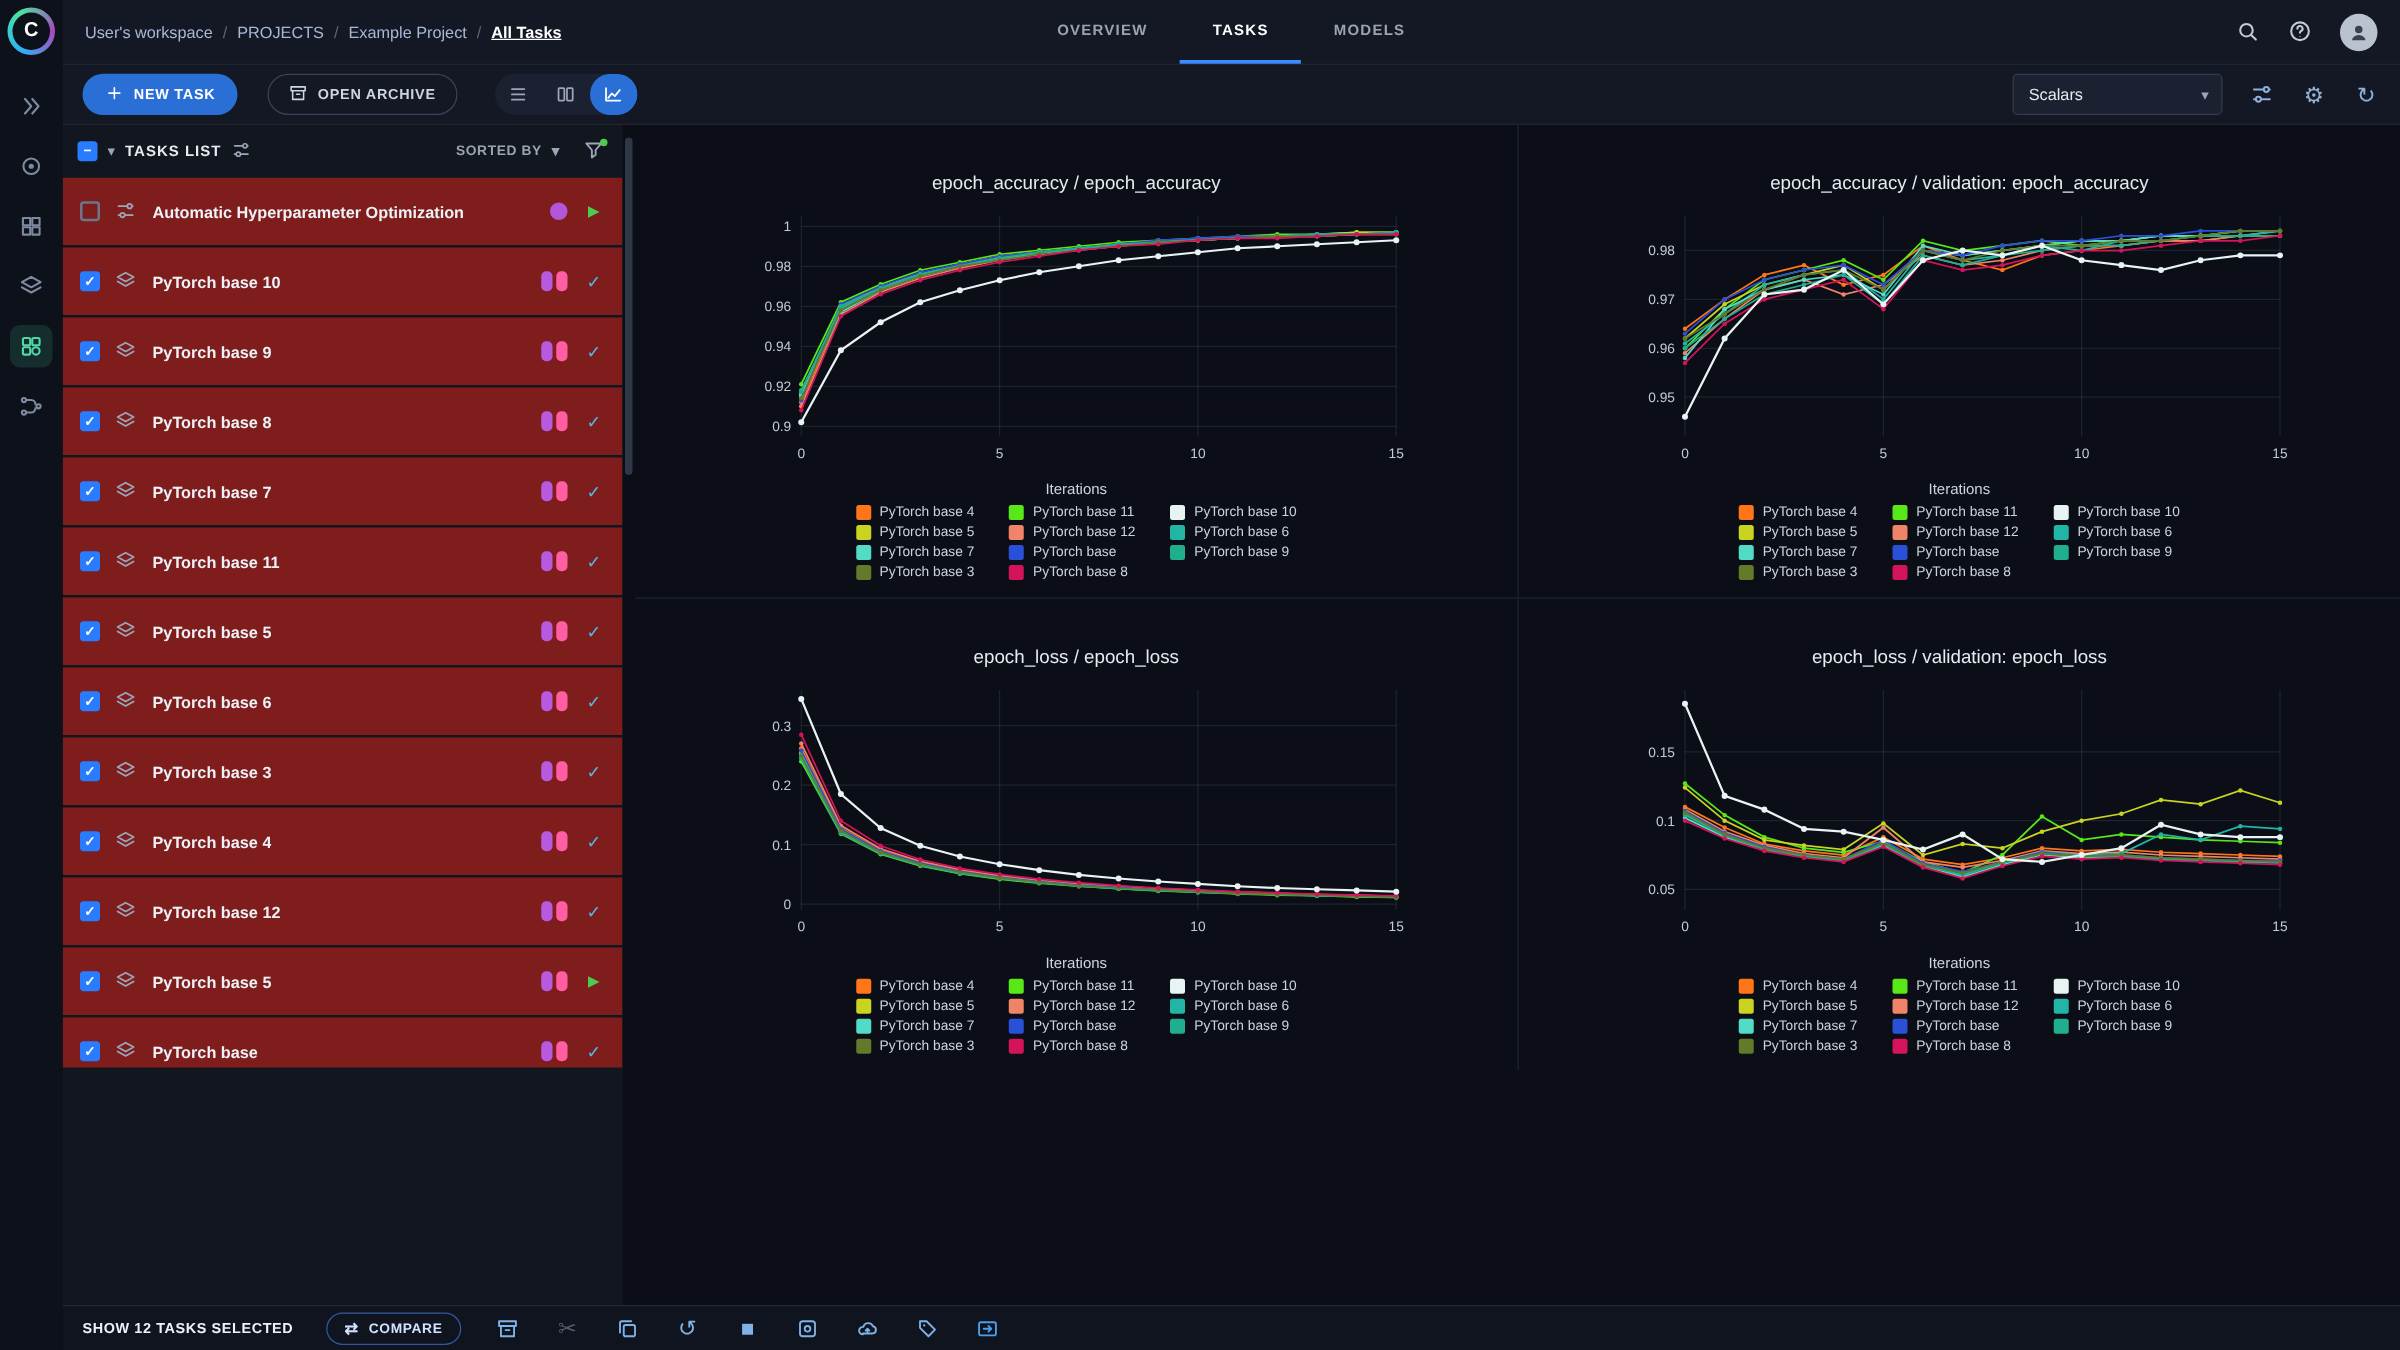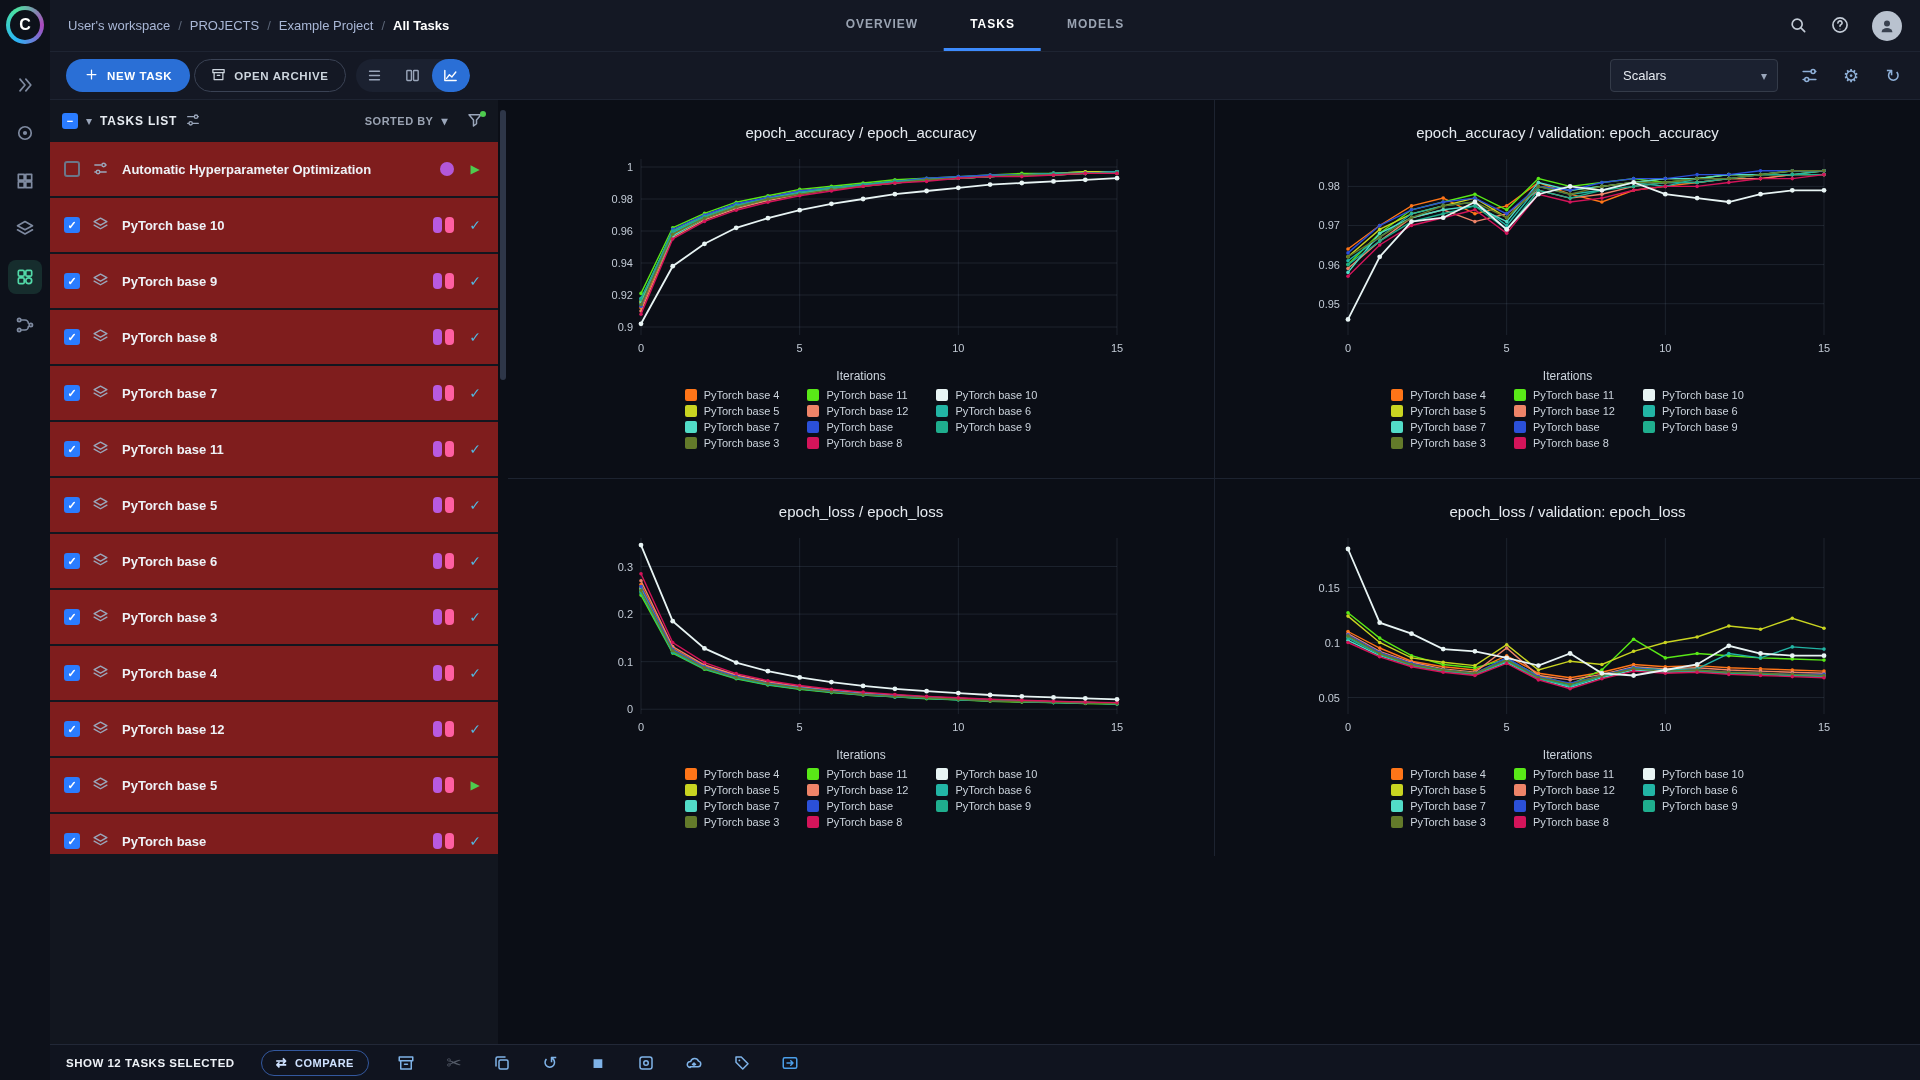--- a/index.html
+++ b/index.html
@@ -15,33 +15,33 @@
   .nav-btn { width:34px; height:34px; border-radius:8px; display:flex; align-items:center; justify-content:center; color:#7e8aa0; cursor:pointer; }
   .nav-btn svg { width:20px; height:20px; }
   .nav-btn.active { background:rgba(76,217,164,.14); color:#52d9a8; }
 
   .main { flex:1; display:flex; flex-direction:column; min-width:0; }
 
   
   .topbar { height:52px; background:#141824; border-bottom:1px solid #1e2432; display:flex; align-items:center; padding:0 18px; position:relative; flex:none; }
   .crumbs { display:flex; align-items:center; gap:8px; font-size:13px; }
   .crumb { color:#a9b7d6; cursor:pointer; }
-  .crumb.current { color:#ffffff; font-weight:bold; }
+  .crumb.current { color:#ffffff; font-weight:bold;text-decoration:underline; }
   .crumb-sep { color:#5c6678; }
   .tabs { position:absolute; left:50%; transform:translateX(-50%); height:100%; display:flex; }
   .tab { padding:0 26px; display:flex; align-items:center; font-size:12px; letter-spacing:1px; color:#9aa3b2; border-bottom:3px solid transparent; cursor:pointer; font-weight:bold; }
   .tab.active { color:#fff; border-bottom-color:#3d8bfd; }
   .top-icons { margin-left:auto; display:flex; align-items:center; gap:20px; }
   .top-icon { width:22px; height:22px; color:#c3cbd6; cursor:pointer; }
   .top-icon svg { width:20px; height:20px; }
   .avatar { width:30px; height:30px; border-radius:50%; background:#b9c2cf; color:#39414f; display:flex; align-items:center; justify-content:center; cursor:pointer; }
   .avatar svg { width:20px; height:20px; }
 
   
-  .toolbar { height:48px; background:#141824; border-bottom:1px solid #1e2432; display:flex; align-items:center; padding:0 16px; gap:4px; flex:none; }
+  .toolbar { height:48px; background:#141824; border-bottom:1px solid #1e2432; display:flex; align-items:center; padding:0 16px; gap:24px; flex:none; }
   .btn-primary { display:flex; align-items:center; gap:8px; background:#2a6fd6; color:#fff; border:none; height:33px; padding:0 18px; border-radius:17px; font-size:11.5px; font-weight:bold; letter-spacing:.6px; cursor:pointer; font-family:inherit; }
   .btn-outline { display:flex; align-items:center; gap:8px; background:transparent; color:#cdd5de; border:1px solid #3a4254; height:33px; padding:0 16px; border-radius:17px; font-size:11.5px; font-weight:bold; letter-spacing:.6px; cursor:pointer; font-family:inherit; }
   .btn-primary svg,.btn-outline svg { width:15px; height:15px; }
   .view-toggle { display:flex; background:#1b2130; border-radius:17px; height:33px; overflow:hidden; margin-left:6px; }
   .vt-btn { width:38px; display:flex; align-items:center; justify-content:center; color:#9aa6ba; cursor:pointer; }
   .vt-btn svg { width:17px; height:17px; }
   .vt-btn.active { background:#2a6fd6; color:#fff; border-radius:17px; }
   .toolbar-right { margin-left:auto; display:flex; align-items:center; gap:20px; }
   .select { display:flex; align-items:center; justify-content:space-between; width:168px; height:33px; background:#1b2130; border:1px solid #343b49; border-radius:4px; padding:0 10px 0 12px; font-size:13px; color:#e6ebf1; cursor:pointer; }
   .tb-icon { width:22px; height:22px; color:#8fb0d8; cursor:pointer; display:flex; align-items:center; justify-content:center; }
@@ -77,21 +77,21 @@
   .badge-circle { width:14px; height:14px; border-radius:50%; background:#b357d8; flex:none; }
   .status { width:18px; text-align:center; font-size:14px; flex:none; }
   .status.completed { color:#52b7e0; }
   .status.running { color:#4ecb4e; font-size:12px; }
 
   .vscroll { width:10px; display:flex; justify-content:center; padding-top:10px; flex:none; }
   .vscroll-thumb { width:6px; height:270px; background:#2e3648; border-radius:3px; cursor:pointer; }
 
   
   .charts { flex:1; display:grid; grid-template-columns:1fr 1fr; grid-template-rows:378px 378px 1fr; min-width:0; }
-  .chart-panel { display:flex; flex-direction:column; align-items:center; padding-top:24px; overflow:hidden; }
+  .chart-panel { display:flex; flex-direction:column; align-items:center; padding-top:38px; overflow:hidden; }
   .chart-panel.bl { border-left:1px solid #1d2330; }
   .chart-panel.bt { border-top:1px solid #1d2330; }
   .chart-title { font-size:15px; color:#e6ebf1; margin-bottom:10px; }
   svg.plot { flex:none; }
   .grid-line { stroke:rgba(140,160,190,.14); stroke-width:1; }
   .tick { fill:#c3cbd6; font-size:11px; font-family:"Liberation Sans",sans-serif; }
   .xlabel { font-size:12px; color:#cdd5de; margin-top:2px; }
   .legend { margin-top:6px; display:grid; grid-template-columns:repeat(3,auto); gap:4px 28px; }
   .legend-item { display:flex; align-items:center; gap:7px; font-size:11px; color:#ccd4dd; cursor:pointer; }
   .swatch { width:12px; height:12px; border-radius:2px; flex:none; }

